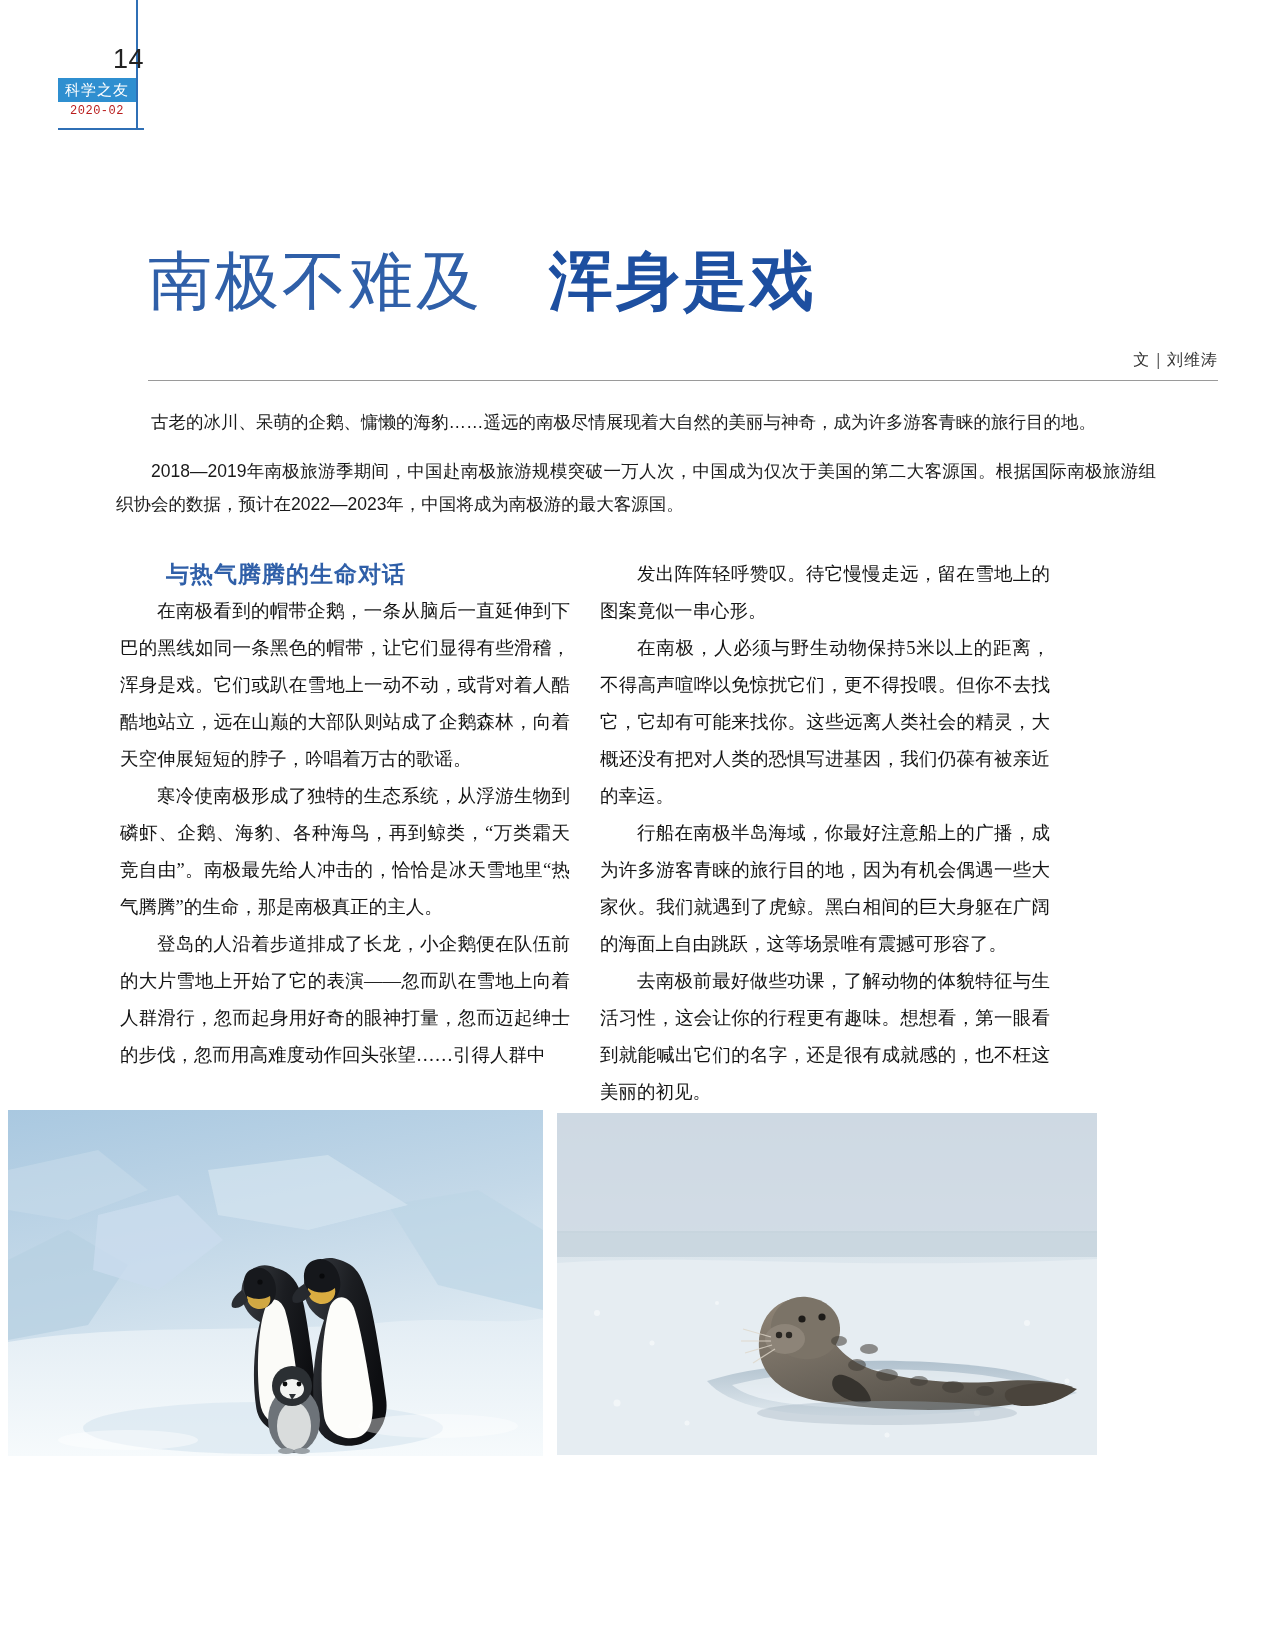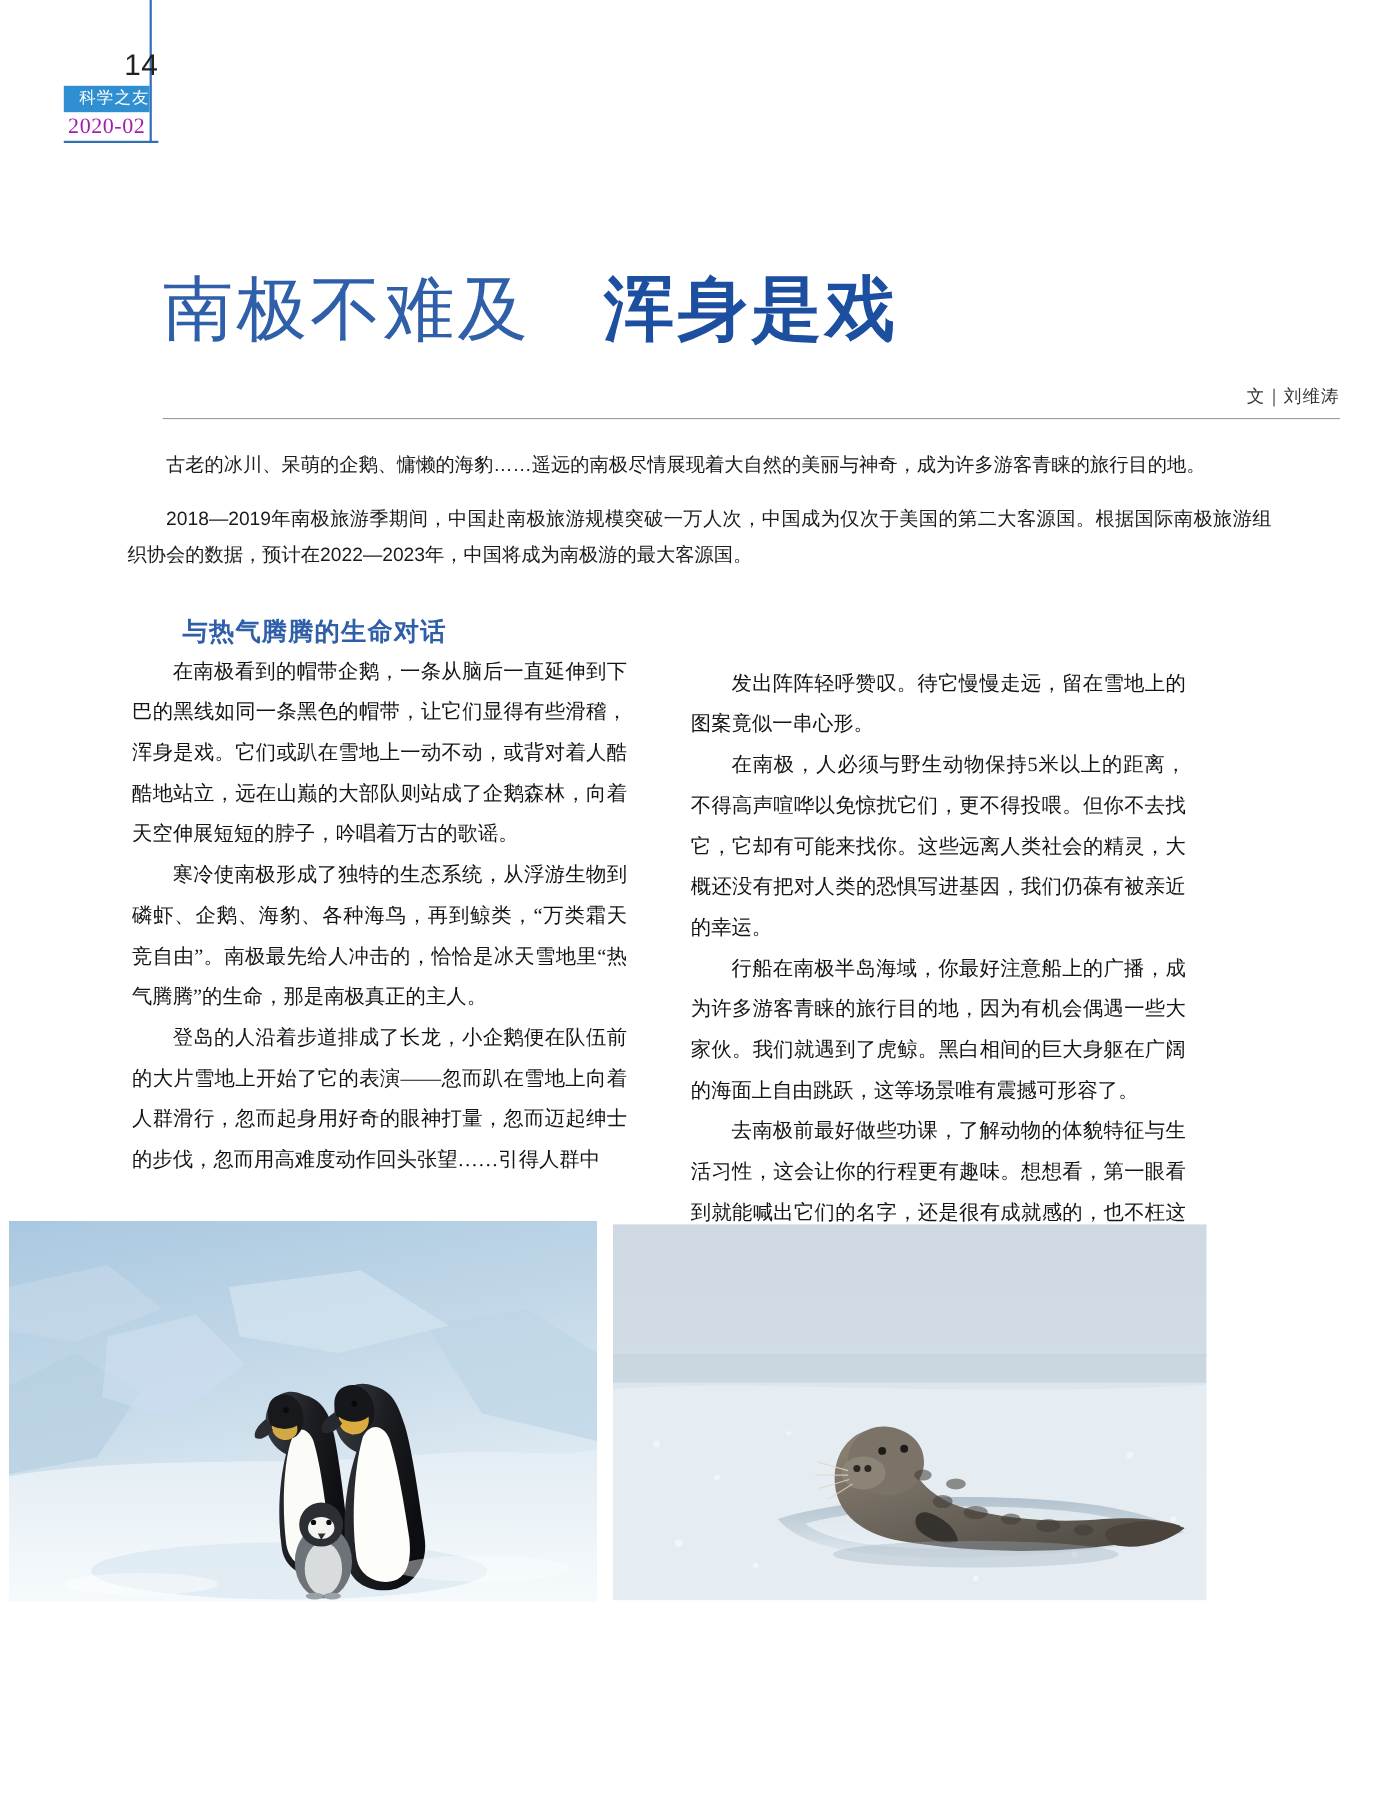--- a/index.html
+++ b/index.html
@@ -53,32 +53,32 @@
     position: absolute;
     left: 0px;
     top: 78px;
     width: 78px;
     height: 24px;
     background: #2f8fd0;
     color: #ffffff;
     font-family: "Liberation Sans", sans-serif;
     font-size: 15px;
     line-height: 24px;
-    text-align: right;
+    text-align: center;
     letter-spacing: 1px;
   }
   .folio-date {
     position: absolute;
     left: 0px;
     top: 104px;
     width: 78px;
     text-align: center;
-    font-family: Liberation Serif, serif;
-    font-size: 20px;
-    color: #a21caf;
+    font-family: Liberation Mono, monospace;
+    font-size: 12px;
+    color: #b91c1c;
     letter-spacing: 0.5px;
   }
 
   
   .title-wrap {
     position: absolute;
     left: 100px;
     top: 238px;
     width: 1070px;
     margin-left: 48px;
@@ -139,21 +139,21 @@
   .col {
     position: absolute;
     top: 556px;
     width: 450px;
     font-size: 18.5px;
     line-height: 37px;
     text-align: justify;
     color: #141414;
   }
   .col-left  { left: 120px; }
-  .col-right { left: 628px; margin-top: 48px; }
+  .col-right { left: 600px; }
   .col p {
     margin: 0 0 0 0;
     text-indent: 2em;
   }
   .section-head {
     font-family: "Liberation Sans", sans-serif;
     font-size: 23px;
     font-weight: bold;
     color: #2f5fa8;
     letter-spacing: 1px;

